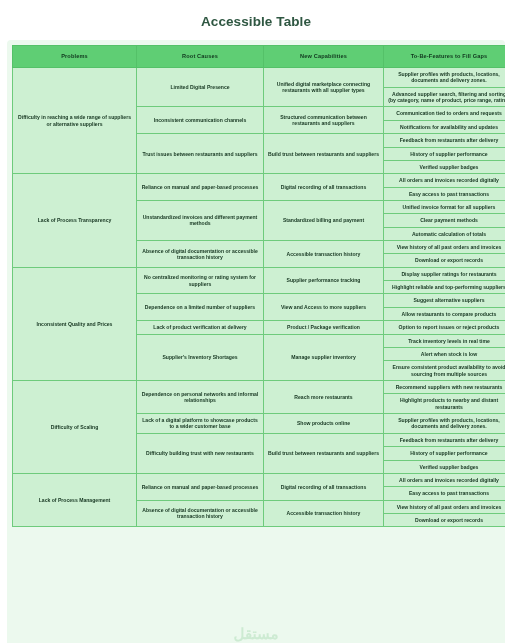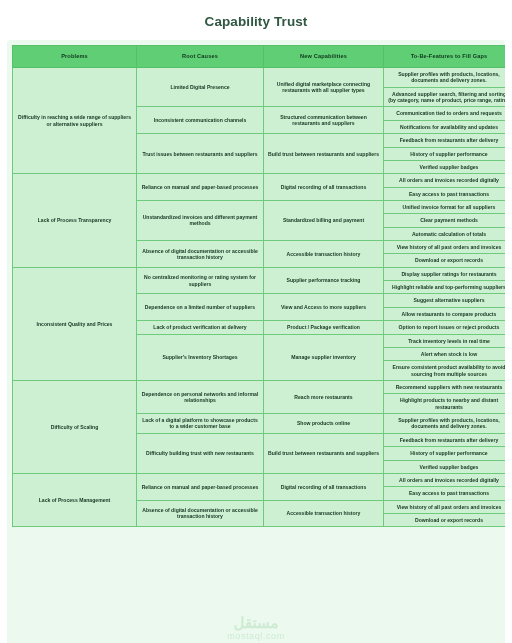--- a/index.html
+++ b/index.html
@@ -90,21 +90,21 @@
     color: #8fcf9c;
     letter-spacing: 0.6px;
     margin-top: 1px;
   }
 </style>
 </head>
 <body>
 
 <div id="page">
 
-  <div class="page-title">Capability Trust</div>
+  <div class="page-title">Accessible Table</div>
 
   <div class="table-shell">
     <table class="cap">
       <colgroup>
         <col class="c1">
           <col class="c2">
           <col class="c3">
           <col class="c4">
       </colgroup>
       <thead>
@@ -245,17 +245,16 @@
             <td>View history of all past orders and invoices</td>
           </tr>
           <tr>
             <td>Download or export records</td>
           </tr>
         </tbody>
     </table>
 
     <div class="watermark">
       <div class="wm-ar">مستقل</div>
-      <div class="wm-url">mostaql.com</div>
     </div>
   </div>
 
 </div>
 
 </body></html>

